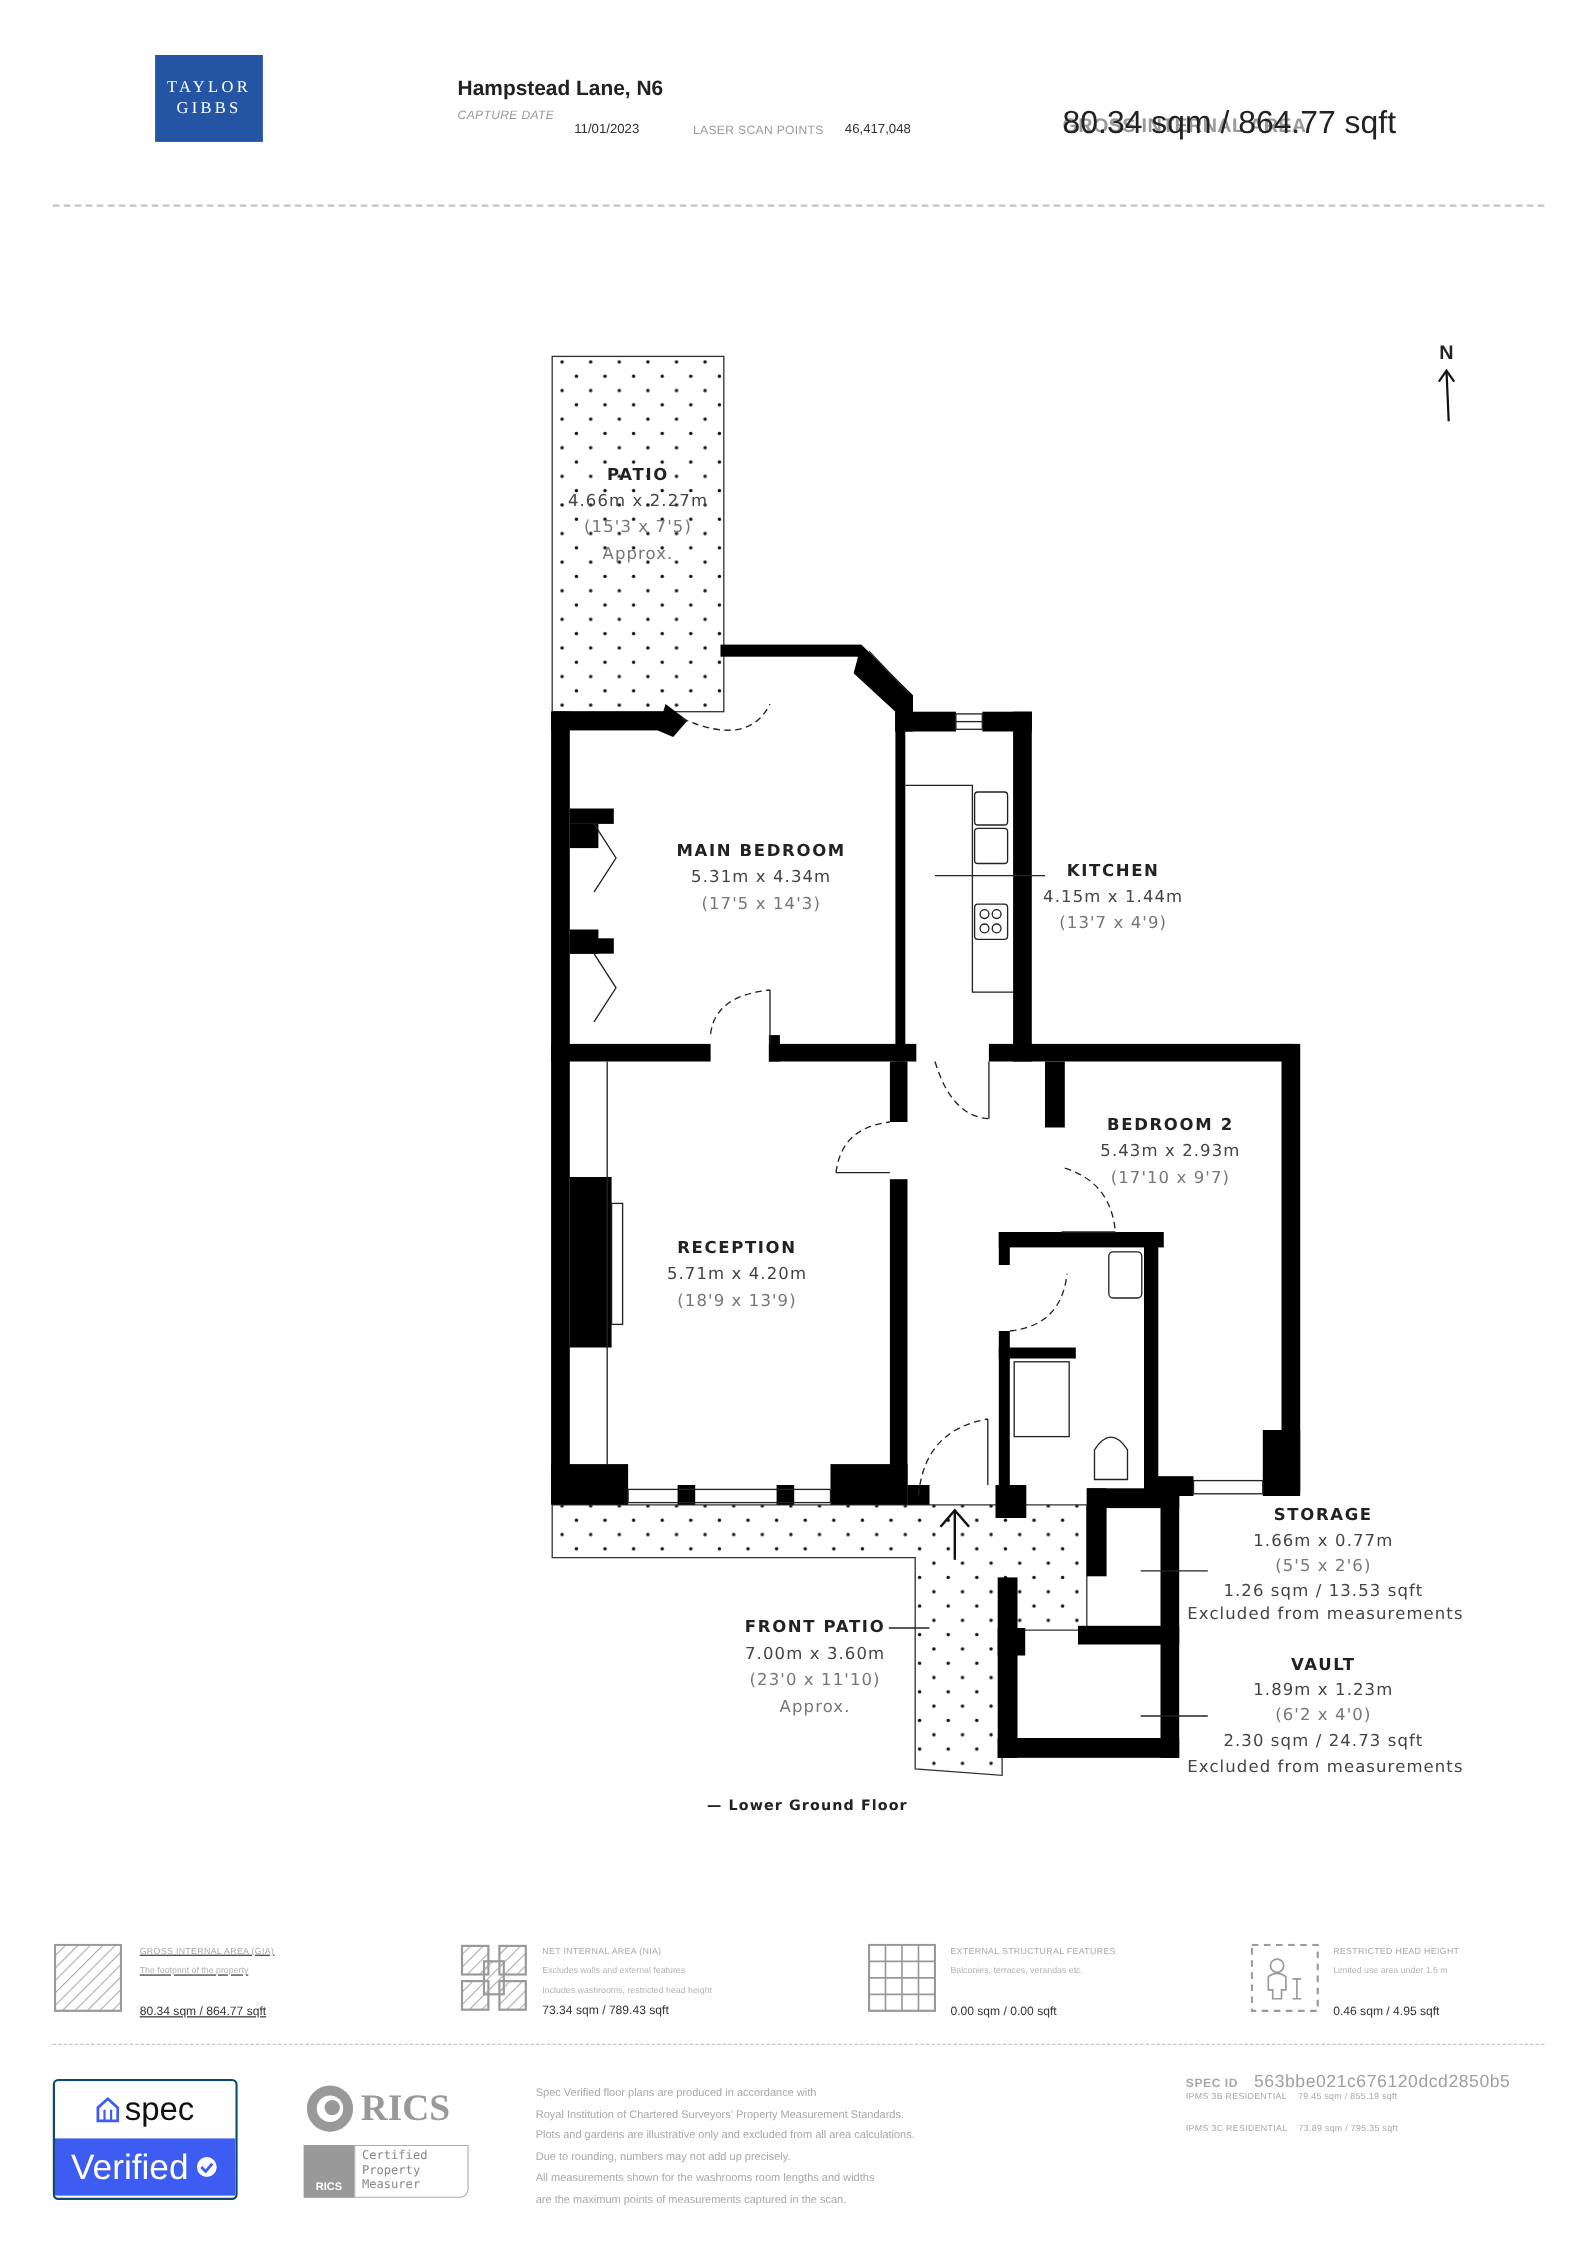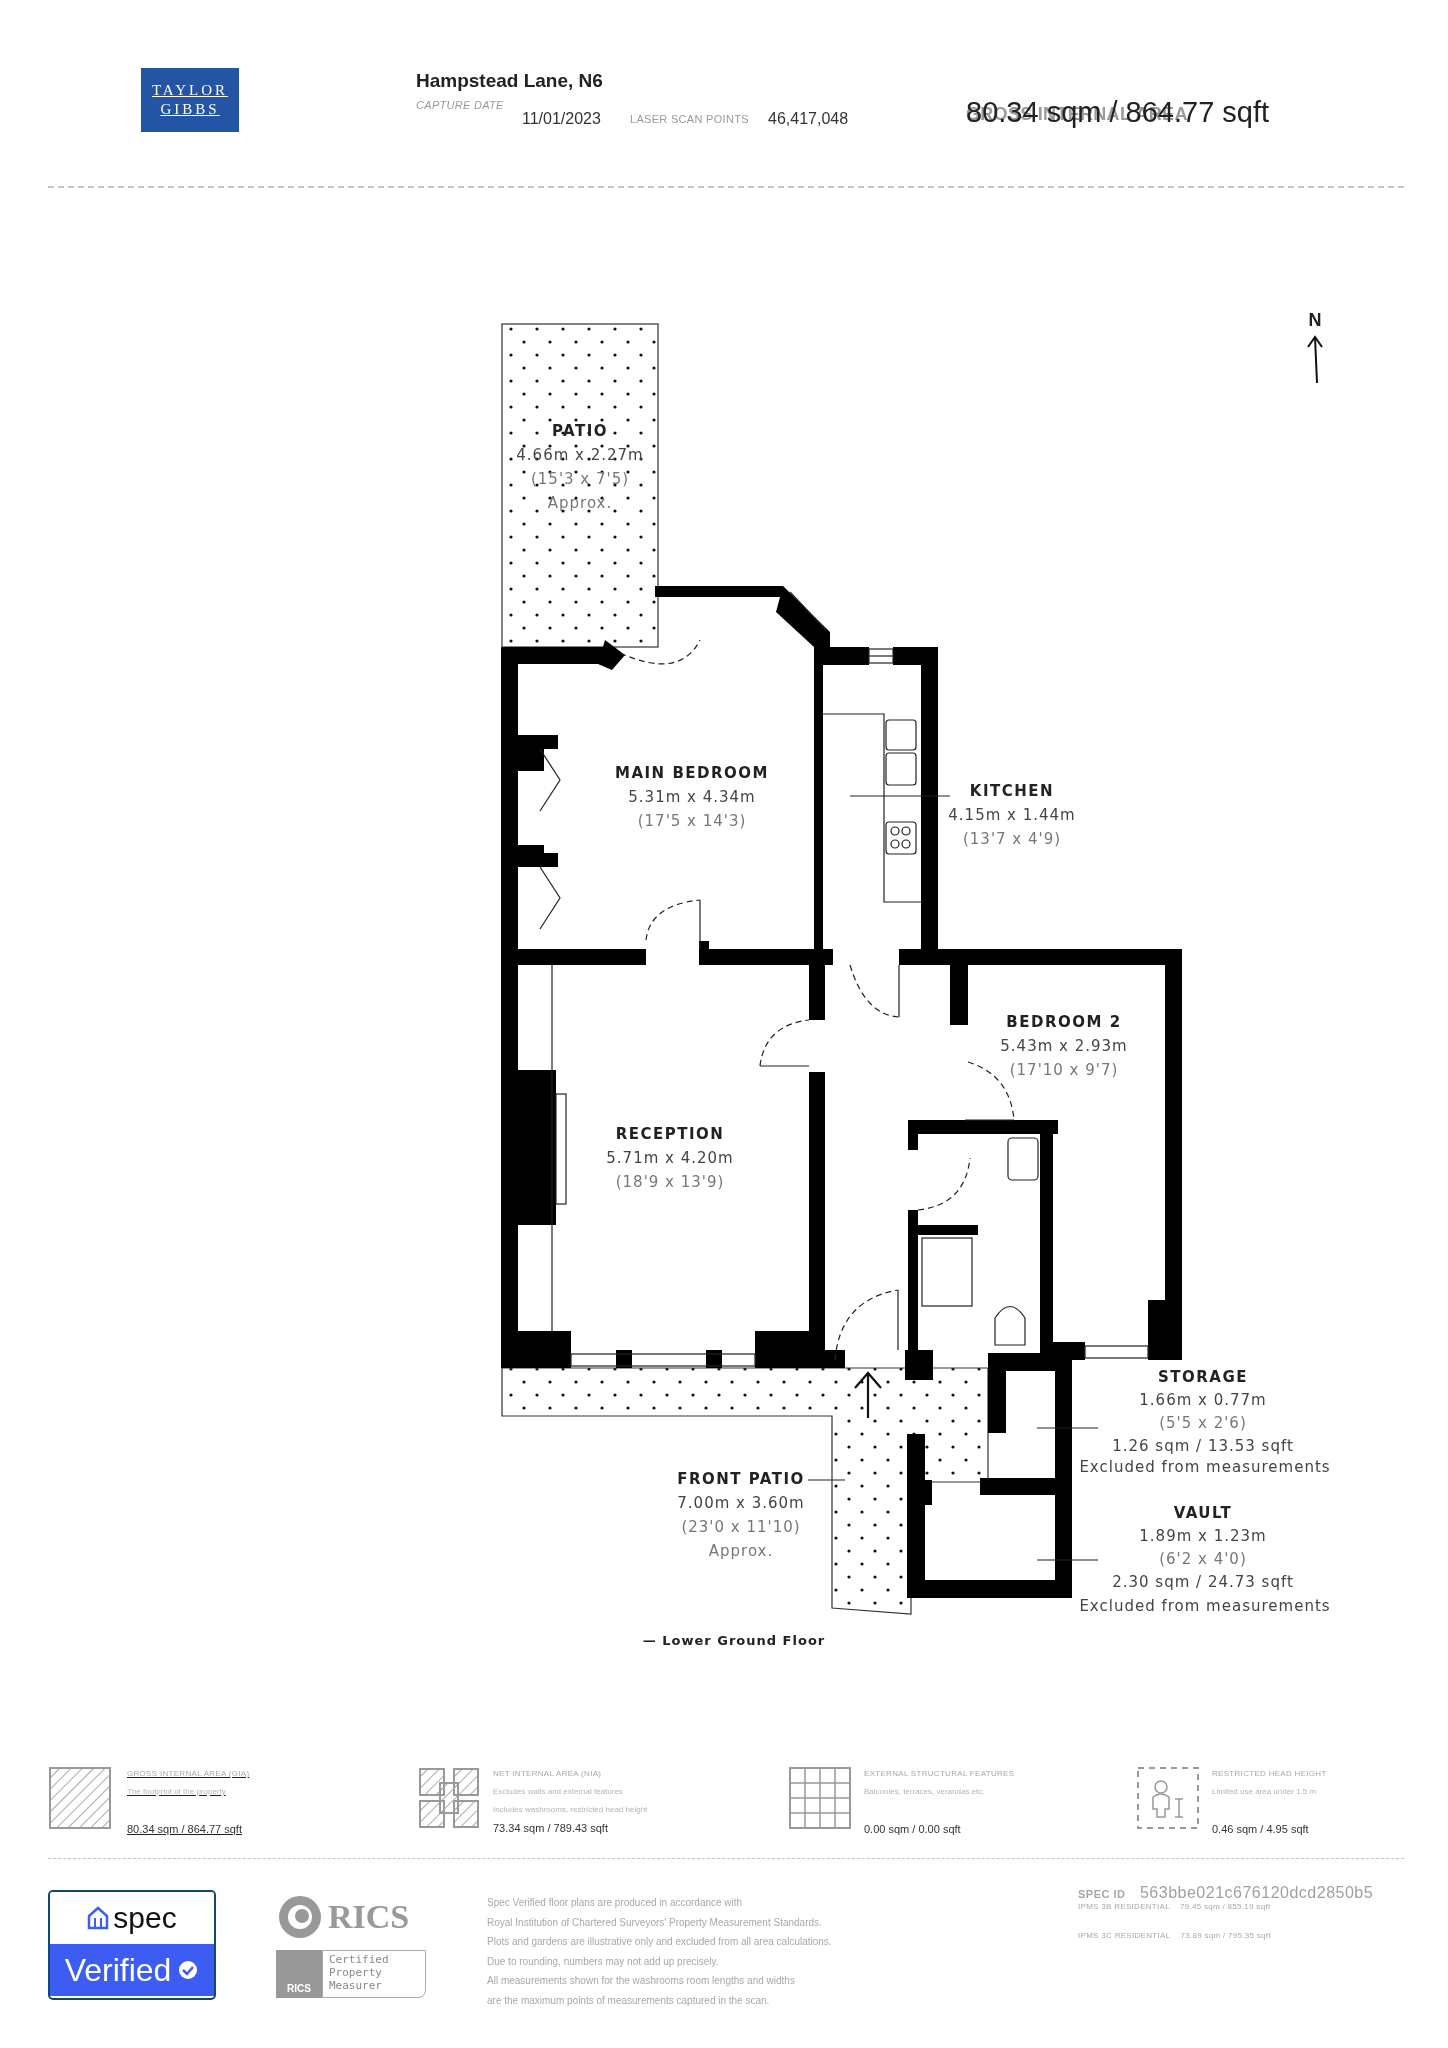--- a/index.html
+++ b/index.html
@@ -1,21 +1,21 @@
 <!DOCTYPE html>
 <html><head>
 <meta charset="utf-8">
 <style>
   html,body{margin:0;padding:0;background:#fff;}
   body{width:1448px;height:2048px;position:relative;overflow:hidden;font-family:"Liberation Sans","DejaVu Sans",sans-serif;color:#222;}
   .abs{position:absolute;}
-  .logo{left:141px;top:68px;width:98px;height:64px;background:#2454a4;color:#fff;font-family:"Liberation Serif","DejaVu Serif",serif;text-align:center;display:flex;flex-direction:column;justify-content:center;letter-spacing:3px;font-size:15px;line-height:19px;text-decoration:underline;}
+  .logo{left:141px;top:50px;width:98px;height:79px;background:#2454a4;color:#fff;font-family:"Liberation Serif","DejaVu Serif",serif;text-align:center;display:flex;flex-direction:column;justify-content:center;letter-spacing:3px;font-size:15px;line-height:19px;}
   .addr{left:416px;top:70px;font-size:19px;font-weight:bold;color:#222;}
   .meta-lbl{font-size:11px;color:#9a9a9a;letter-spacing:0.3px;}
-  .meta-val{font-size:16px;color:#333;}
+  .meta-val{font-size:12px;color:#333;}
   .gia-lbl{left:966px;top:60px;font-size:18px;color:#9a9a9a;font-weight:bold;letter-spacing:0.3px;margin-top:44px;}
   .gia-val{left:966px;top:96px;font-size:29px;color:#222;}
   .dash{height:0;border-top:2px dashed #c4c4c4;}
   svg text{font-family:"DejaVu Sans","Liberation Sans",sans-serif;}
   .rm-title{font-size:15px;font-weight:bold;letter-spacing:1.5px;fill:#222;}
   .rm-dim{font-size:15px;letter-spacing:1px;fill:#444;}
   .rm-imp{font-size:15px;letter-spacing:1px;fill:#777;}
   .legend-title{font-size:8px;color:#a8a8a8;letter-spacing:0.3px;}
   .legend-desc{font-size:8px;color:#b4b4b4;margin-top:9px;}
   .legend-val{font-size:11px;color:#333;}

